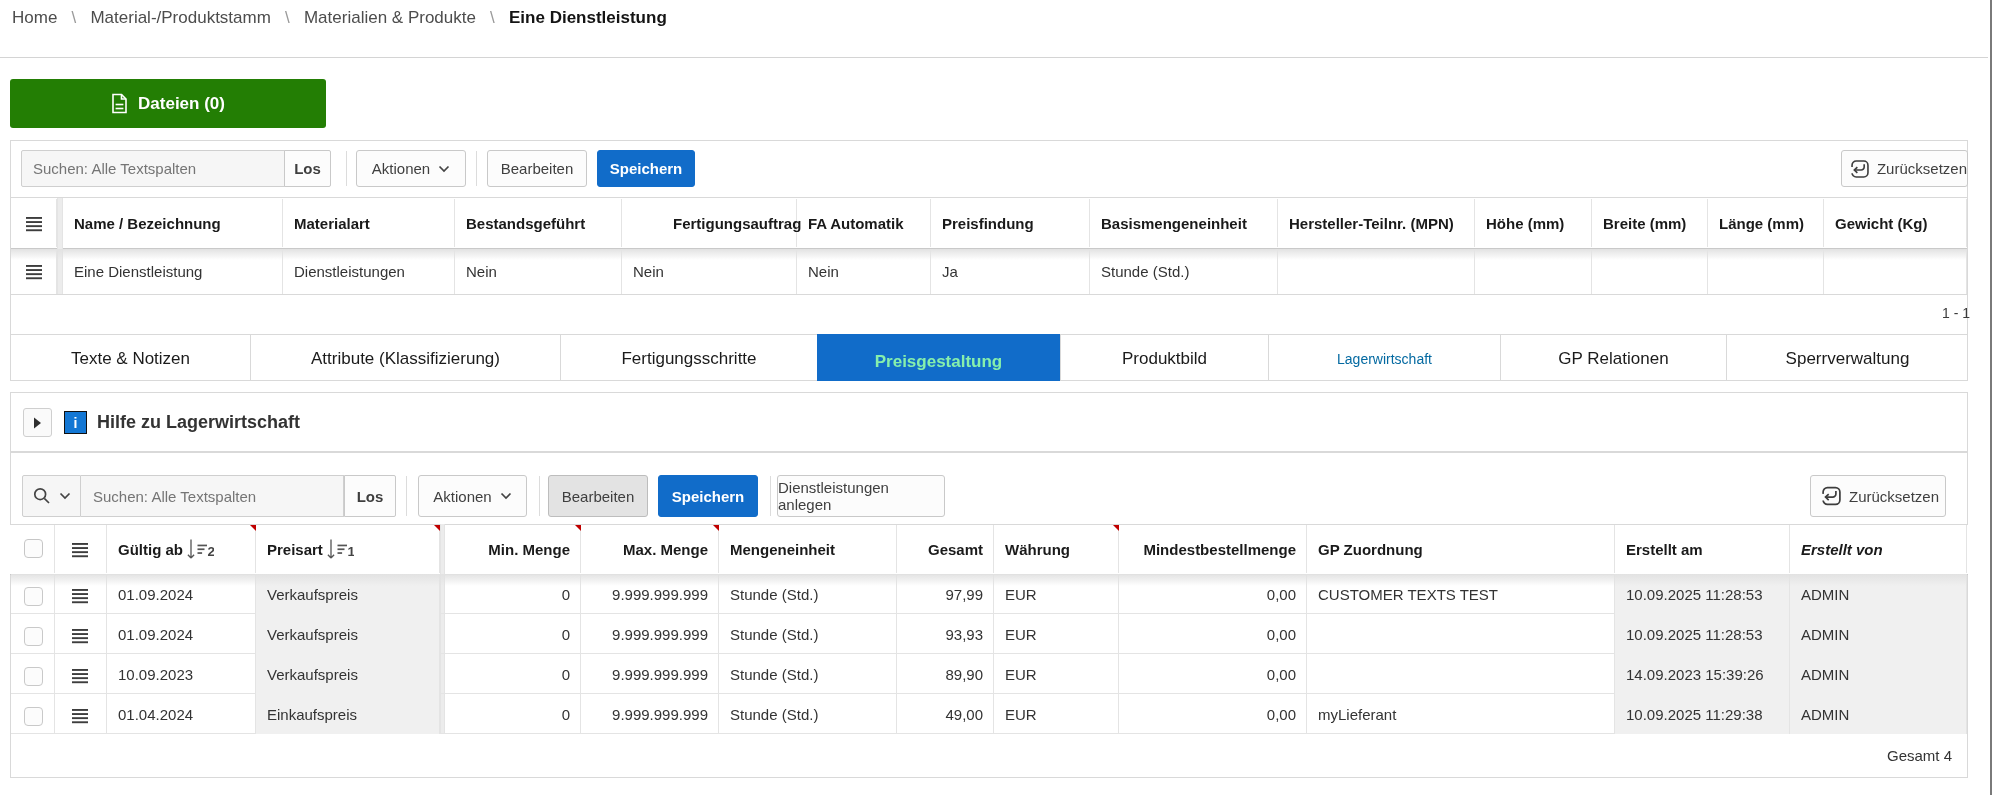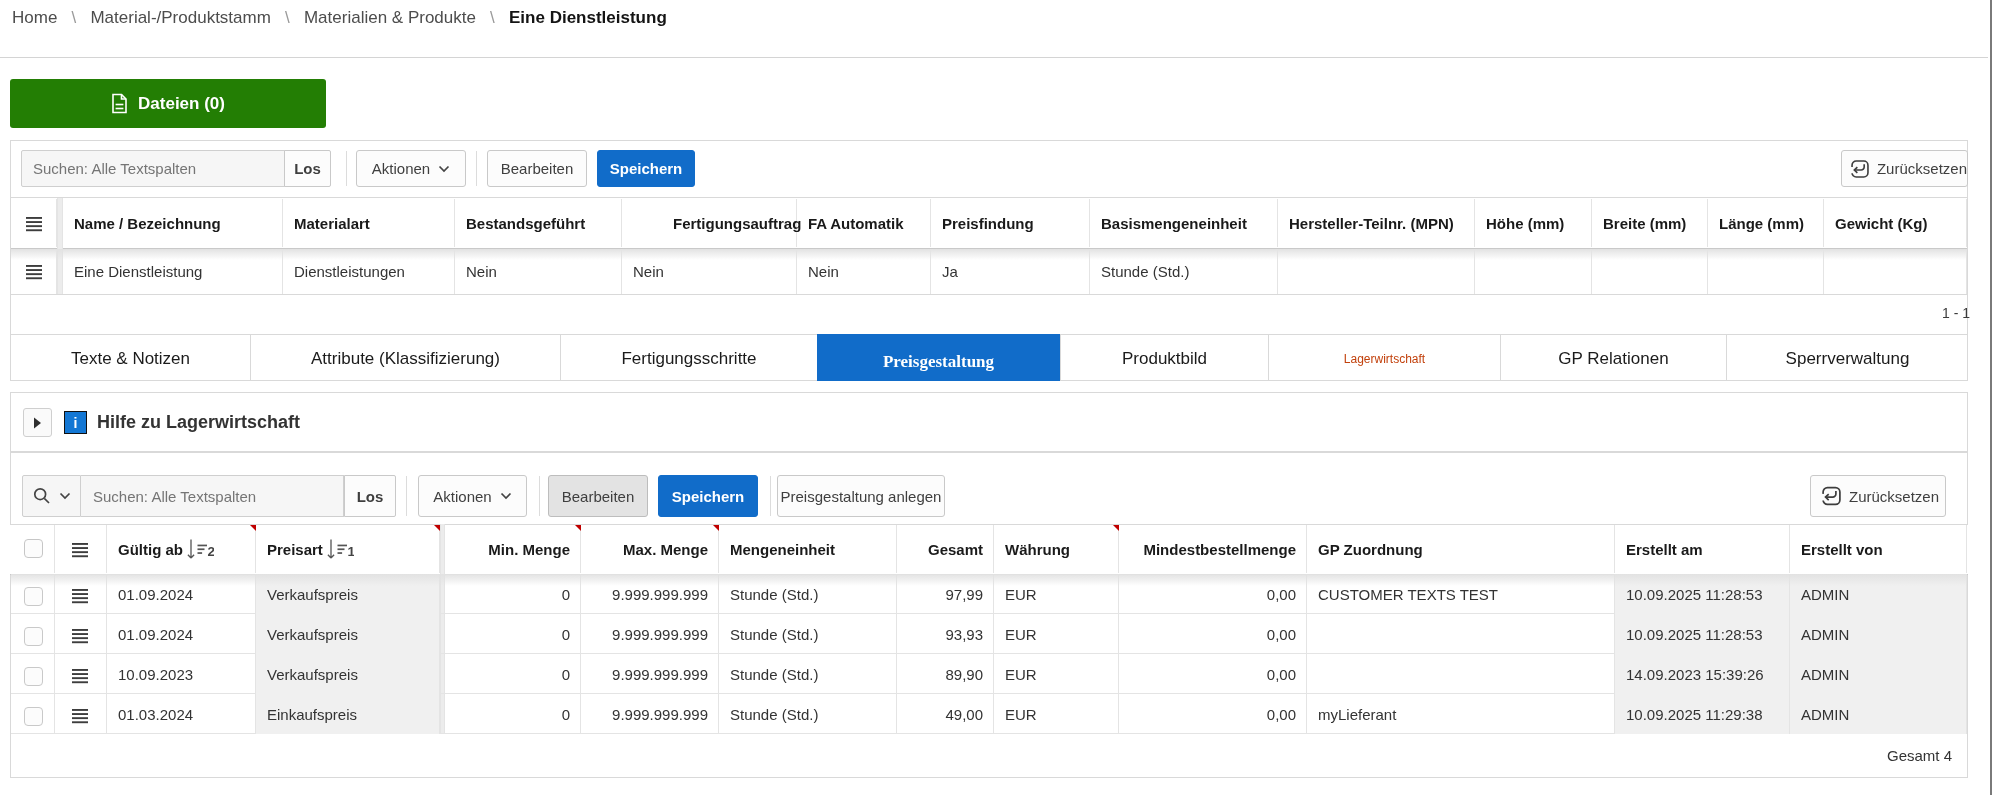--- a/index.html
+++ b/index.html
@@ -93,23 +93,23 @@
 <svg class="a" style="left:26px;top:265px;" width="16" height="15" viewBox="0 0 16 15">
     <rect x="0" y="0.0" width="16" height="1.9" fill="#3d3d3d"></rect>
     <rect x="0" y="4.1" width="16" height="1.9" fill="#3d3d3d"></rect>
     <rect x="0" y="8.2" width="16" height="1.9" fill="#3d3d3d"></rect>
     <rect x="0" y="12.3" width="16" height="1.9" fill="#3d3d3d"></rect>
   </svg>
 <div class="a" style="left:1700px;top:296px;width:270px;height:34px;font-size:14px;color:#3c3c3c;display:flex;align-items:center;justify-content:flex-end;">1 - 1</div>
 <div class="a" style="left:10px;top:334px;width:240px;height:47px;background:#fff;border:1px solid #d9d9d9;border-right:none;color:#1b1b1b;font-size:17px;display:flex;align-items:center;justify-content:center;padding-top:2px;">Texte &amp; Notizen</div>
 <div class="a" style="left:250px;top:334px;width:310px;height:47px;background:#fff;border:1px solid #d9d9d9;border-right:none;color:#1b1b1b;font-size:17px;display:flex;align-items:center;justify-content:center;padding-top:2px;">Attribute (Klassifizierung)</div>
 <div class="a" style="left:560px;top:334px;width:257px;height:47px;background:#fff;border:1px solid #d9d9d9;border-right:none;color:#1b1b1b;font-size:17px;display:flex;align-items:center;justify-content:center;padding-top:2px;">Fertigungsschritte</div>
-<div class="a" style="left:817px;top:334px;width:243px;height:47px;background:#116cc9;color:#ffffff;font-weight:bold;font-size:17px;display:flex;align-items:center;justify-content:center;padding-top:8px;font-family:Liberation Serif, serif;">Preisgestaltung</div>
+<div class="a" style="left:817px;top:334px;width:243px;height:47px;background:#116cc9;color:#86efac;font-weight:bold;font-size:17px;display:flex;align-items:center;justify-content:center;padding-top:8px;">Preisgestaltung</div>
 <div class="a" style="left:1060px;top:334px;width:208px;height:47px;background:#fff;border:1px solid #d9d9d9;border-right:none;color:#1b1b1b;font-size:17px;display:flex;align-items:center;justify-content:center;padding-top:2px;">Produktbild</div>
-<div class="a" style="left:1268px;top:334px;width:232px;height:47px;background:#fff;border:1px solid #d9d9d9;border-right:none;color:#c2410c;font-size:12px;display:flex;align-items:center;justify-content:center;padding-top:2px;">Lagerwirtschaft</div>
+<div class="a" style="left:1268px;top:334px;width:232px;height:47px;background:#fff;border:1px solid #d9d9d9;border-right:none;color:#0369a1;font-size:14px;display:flex;align-items:center;justify-content:center;padding-top:2px;">Lagerwirtschaft</div>
 <div class="a" style="left:1500px;top:334px;width:226px;height:47px;background:#fff;border:1px solid #d9d9d9;border-right:none;color:#1b1b1b;font-size:17px;display:flex;align-items:center;justify-content:center;padding-top:2px;">GP Relationen</div>
 <div class="a" style="left:1726px;top:334px;width:242px;height:47px;background:#fff;border:1px solid #d9d9d9;border-right:none;color:#1b1b1b;font-size:17px;display:flex;align-items:center;justify-content:center;padding-top:2px;">Sperrverwaltung</div>
 <div class="a" style="left:1967px;top:334px;width:1px;height:47px;background:#d9d9d9;"></div>
 <div class="a" style="left:10px;top:392px;width:1958px;height:60px;border:1px solid #d9d9d9;background:#fff;"></div>
 <div class="a" style="left:23px;top:408px;width:29px;height:29px;border:1px solid #cfcfcf;border-radius:3px;background:#fafafa;display:flex;align-items:center;justify-content:center;">
     <svg width="9" height="12" viewBox="0 0 9 12">
       <path d="M1 0.5 L8 6 L1 11.5 Z" fill="#2f2f2f"></path>
     </svg>
   </div>
 <div class="a" style="left:64px;top:411px;width:23px;height:23px;background:#1377d4;border:1.5px solid #111;display:flex;align-items:center;justify-content:center;color:#fff;font-weight:bold;font-size:14px;">i</div>
@@ -127,21 +127,21 @@
 <div class="a" style="left:81px;top:475px;width:263px;height:42px;border:1px solid #cfcfcf;border-left:none;background:#f6f6f6;font-size:15px;color:#757575;display:flex;align-items:center;padding-left:12px;">Suchen: Alle Textspalten</div>
 <div class="btn" style="left:344px;top:475px;width:52px;height:42px;font-weight:bold;border-radius:0 2px 2px 0;">Los</div>
 <div class="a" style="left:406px;top:476px;width:1px;height:40px;background:#dcdcdc;"></div>
 <div class="btn" style="left:418px;top:475px;width:109px;height:42px;">Aktionen<svg width="12" height="8" viewBox="0 0 12 8" style="margin-left:8px;">
       <path d="M1.5 1.5 L6 6 L10.5 1.5" fill="none" stroke="#444" stroke-width="1.7"></path>
     </svg></div>
 <div class="a" style="left:539px;top:476px;width:1px;height:40px;background:#dcdcdc;"></div>
 <div class="btn" style="left:548px;top:475px;width:100px;height:42px;background:#e3e3e3;border-color:#bdbdbd;">Bearbeiten</div>
 <div class="btn" style="left:658px;top:475px;width:100px;height:42px;background:#116cc9;border-color:#116cc9;color:#fff;font-weight:bold;">Speichern</div>
 <div class="a" style="left:770px;top:476px;width:1px;height:40px;background:#dcdcdc;"></div>
-<div class="btn" style="left:777px;top:475px;width:168px;height:42px;">Preisgestaltung anlegen</div>
+<div class="btn" style="left:777px;top:475px;width:168px;height:42px;">Dienstleistungen anlegen</div>
 <div class="btn" style="left:1810px;top:475px;width:136px;height:42px;justify-content:flex-start;padding-left:11px;"><svg width="20" height="20" viewBox="0 0 20 20" style="margin-right:7px;">
       <rect x="1.1" y="1.6" width="16.8" height="16.8" rx="4.4" fill="none" stroke="#3d3d3d" stroke-width="1.7"></rect>
       <rect x="0" y="7.9" width="2.5" height="6.6" fill="#fcfcfc"></rect>
       <path d="M13.9 5.1 V7.9 A3.2 3.2 0 0 1 10.7 11.1 H3.6" fill="none" stroke="#3d3d3d" stroke-width="1.7"></path>
       <path d="M6.7 8.1 L3.5 11.1 L6.7 14.1" fill="none" stroke="#3d3d3d" stroke-width="1.7"></path>
     </svg>Zurücksetzen</div>
 <div class="a" style="left:10px;top:524px;width:1958px;height:51px;background:#fff;border-top:1px solid #d9d9d9;border-bottom:1px solid #c9c9c9;"></div>
 <div class="vb" style="left:10px;top:525px;width:45px;height:48px;"></div>
 <div class="vb" style="left:55px;top:525px;width:52px;height:48px;"></div>
 <div class="vb" style="left:107px;top:525px;width:149px;height:48px;"></div>
@@ -171,21 +171,21 @@
 <div class="hc" style="left:908px;top:525px;width:75px;height:48px;justify-content:flex-end;">Gesamt</div>
 <div class="vb" style="left:994px;top:525px;width:125px;height:48px;"></div>
 <div class="hc" style="left:1005px;top:525px;width:103px;height:48px;justify-content:flex-start;">Währung</div>
 <div class="vb" style="left:1119px;top:525px;width:188px;height:48px;"></div>
 <div class="hc" style="left:1130px;top:525px;width:166px;height:48px;justify-content:flex-end;">Mindestbestellmenge</div>
 <div class="vb" style="left:1307px;top:525px;width:308px;height:48px;"></div>
 <div class="hc" style="left:1318px;top:525px;width:286px;height:48px;justify-content:flex-start;">GP Zuordnung</div>
 <div class="vb" style="left:1615px;top:525px;width:175px;height:48px;"></div>
 <div class="hc" style="left:1626px;top:525px;width:153px;height:48px;justify-content:flex-start;">Erstellt am</div>
 <div class="vb" style="left:1790px;top:525px;width:177px;height:48px;"></div>
-<div class="hc" style="left:1801px;top:525px;width:155px;height:48px;justify-content:flex-start;">Erstellt von</div>
+<div class="hc" style="left:1801px;top:525px;width:155px;height:48px;justify-content:flex-start;font-style:italic;">Erstellt von</div>
 <div class="redtri" style="left:250px;top:525px;"></div>
 <div class="redtri" style="left:434px;top:525px;"></div>
 <div class="redtri" style="left:575px;top:525px;"></div>
 <div class="redtri" style="left:713px;top:525px;"></div>
 <div class="redtri" style="left:1113px;top:525px;"></div>
 <div class="a" style="left:24px;top:539px;width:19px;height:19px;border:1px solid #c6c6c6;border-radius:4px;background:#fcfcfc;"></div>
 <svg class="a" style="left:72px;top:543px;" width="16" height="15" viewBox="0 0 16 15">
     <rect x="0" y="0.0" width="16" height="1.9" fill="#3d3d3d"></rect>
     <rect x="0" y="4.1" width="16" height="1.9" fill="#3d3d3d"></rect>
     <rect x="0" y="8.2" width="16" height="1.9" fill="#3d3d3d"></rect>
@@ -290,21 +290,21 @@
     <rect x="0" y="4.1" width="16" height="1.9" fill="#3d3d3d"></rect>
     <rect x="0" y="8.2" width="16" height="1.9" fill="#3d3d3d"></rect>
     <rect x="0" y="12.3" width="16" height="1.9" fill="#3d3d3d"></rect>
   </svg>
 <div class="a" style="left:11px;top:694px;width:1956px;height:40px;border-bottom:1px solid #e4e4e4;"></div>
 <div class="a" style="left:256px;top:694px;width:184px;height:40px;background:#f0f0f0;"></div>
 <div class="a" style="left:1615px;top:694px;width:352px;height:40px;background:#f0f0f0;"></div>
 <div class="vb" style="left:10px;top:694px;width:45px;height:40px;"></div>
 <div class="vb" style="left:55px;top:694px;width:52px;height:40px;"></div>
 <div class="vb" style="left:107px;top:694px;width:149px;height:40px;"></div>
-<div class="dc" style="left:118px;top:694px;width:127px;height:40px;justify-content:flex-start;">01.03.2024</div>
+<div class="dc" style="left:118px;top:694px;width:127px;height:40px;justify-content:flex-start;">01.04.2024</div>
 <div class="vb" style="left:256px;top:694px;width:184px;height:40px;"></div>
 <div class="dc" style="left:267px;top:694px;width:162px;height:40px;justify-content:flex-start;">Einkaufspreis</div>
 <div class="vb" style="left:445px;top:694px;width:136px;height:40px;"></div>
 <div class="dc" style="left:456px;top:694px;width:114px;height:40px;justify-content:flex-end;">0</div>
 <div class="vb" style="left:581px;top:694px;width:138px;height:40px;"></div>
 <div class="dc" style="left:592px;top:694px;width:116px;height:40px;justify-content:flex-end;">9.999.999.999</div>
 <div class="vb" style="left:719px;top:694px;width:178px;height:40px;"></div>
 <div class="dc" style="left:730px;top:694px;width:156px;height:40px;justify-content:flex-start;">Stunde (Std.)</div>
 <div class="vb" style="left:897px;top:694px;width:97px;height:40px;"></div>
 <div class="dc" style="left:908px;top:694px;width:75px;height:40px;justify-content:flex-end;">49,00</div>

